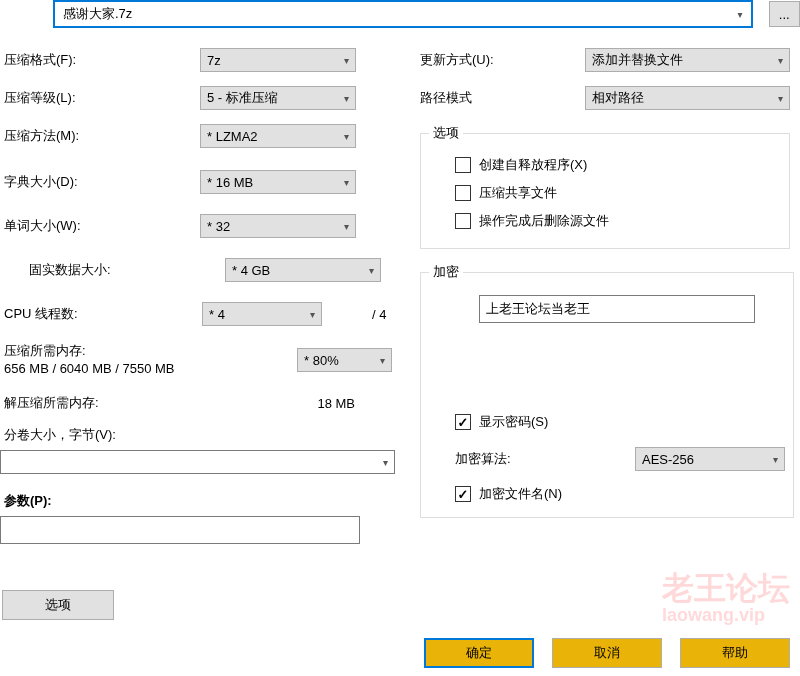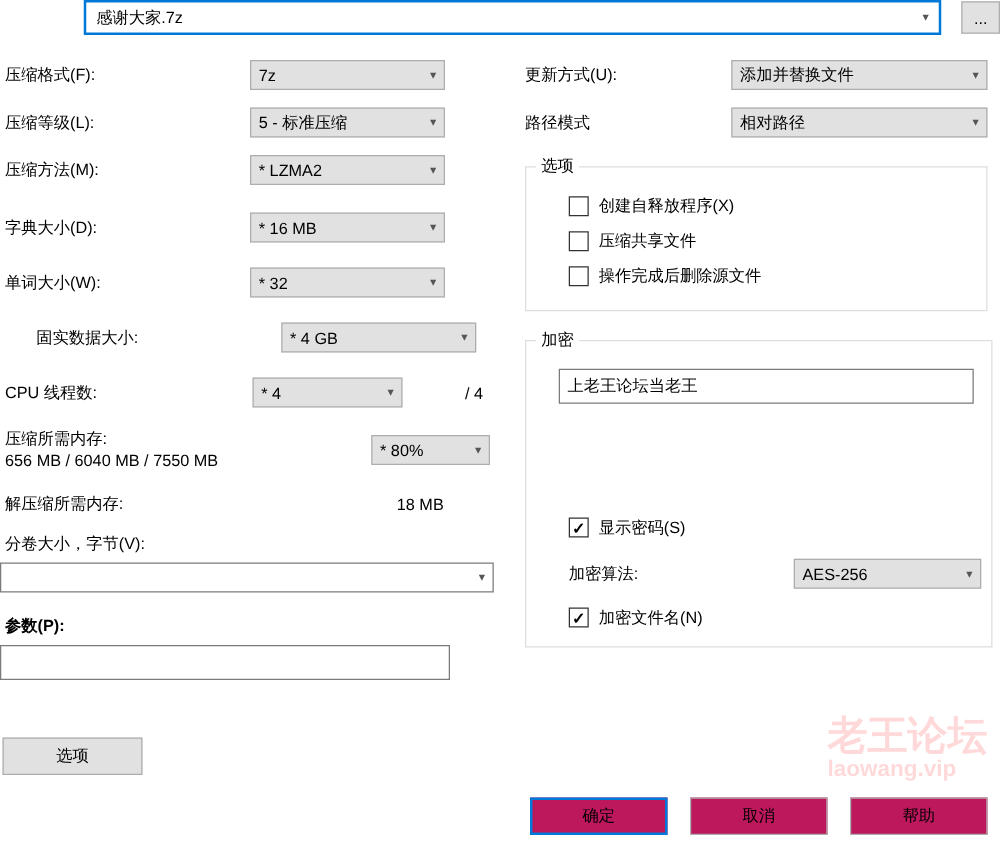--- a/index.html
+++ b/index.html
@@ -42,21 +42,21 @@
       position: absolute;
       top: 0;
       left: 0;
       width: 800px;
       display: flex;
       align-items: center;
       gap: 10px;
       padding-left: 4px;
     }
     .archive-input {
-      margin-left: 63px;
+      margin-left: 49px;
       width: 712px;
       height: 28px;
       border: 2px solid #0078d7;
       display: flex;
       align-items: center;
       justify-content: space-between;
       padding: 0 8px;
       background: #fff;
     }
     .browse-btn {
@@ -101,21 +101,21 @@
     .buttons-row {
       position: absolute;
       bottom: 8px;
       right: 10px;
       display: flex;
       gap: 18px;
     }
     .btn {
       width: 110px;
       height: 30px;
-      background: #be185d;
+      background: #eab308;
       border: 1px solid #adadad;
       display: flex;
       align-items: center;
       justify-content: center;
     }
     .btn.primary { border: 2px solid #0078d7; }
     .options-btn {
       position: absolute;
       left: 2px;
       bottom: 56px;
@@ -291,21 +291,21 @@
       </div>
       <div class="checkbox-row">
         <div class="cb"></div>
         <span>操作完成后删除源文件</span>
       </div>
     </fieldset>
 
     <fieldset style="padding-bottom:14px;">
       <legend>加密</legend>
       <div style="padding-left:18px;">
-        <div class="text-input" style="width:332px;">
+        <div class="text-input" style="width:276px;margin-left:32px;">
           <span>上老王论坛当老王</span>
         </div>
       </div>
       <div class="checkbox-row" style="margin-top:90px;">
         <div class="cb checked"></div>
         <span>显示密码(S)</span>
       </div>
       <div class="row" style="padding-left:26px; margin-top:16px;">
         <div style="width:180px;">加密算法:</div>
         <div style="width:150px;">

